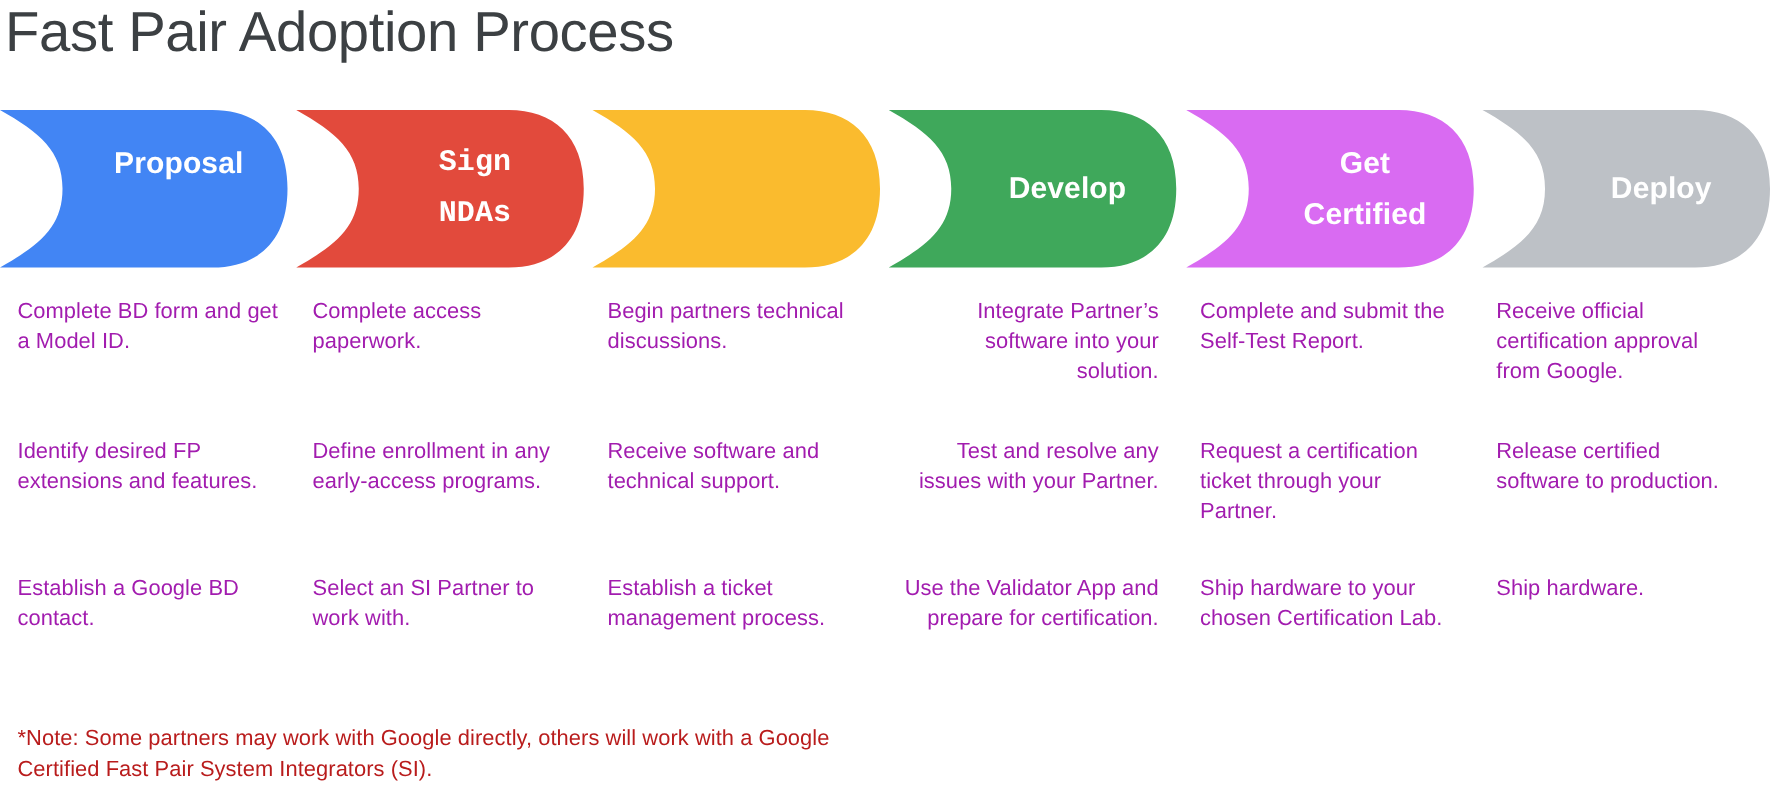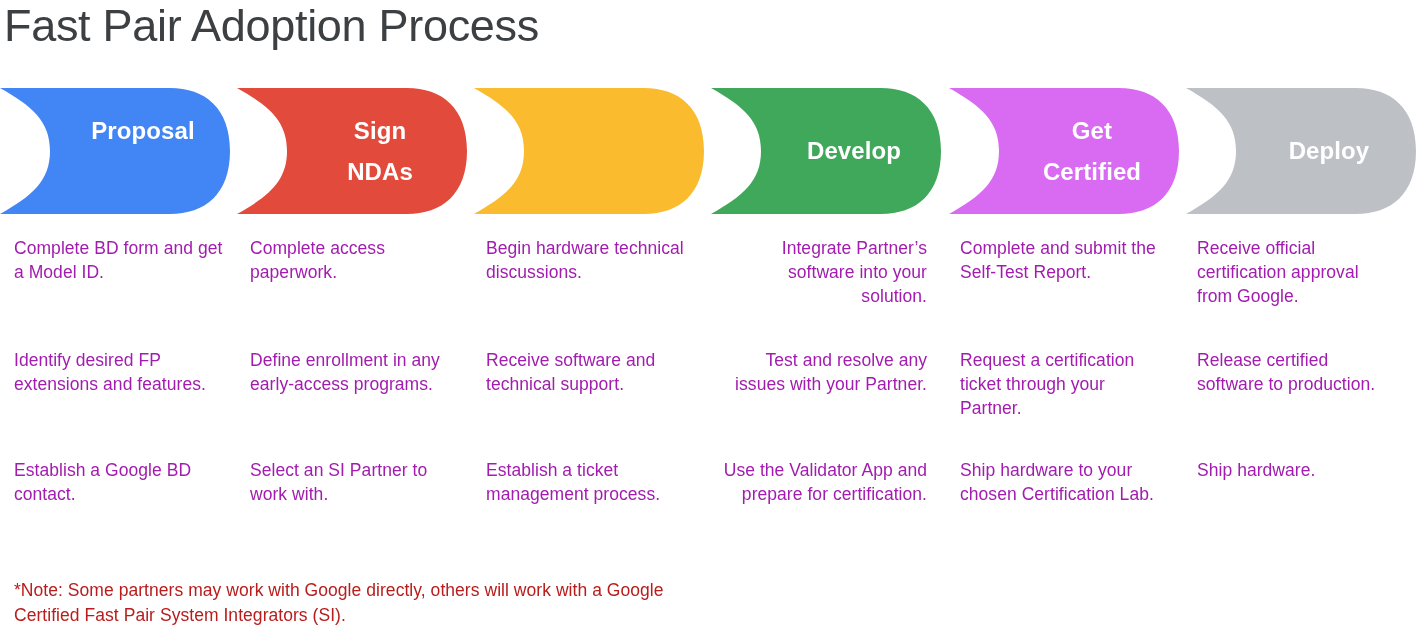--- a/index.html
+++ b/index.html
@@ -103,21 +103,21 @@
       <use href="#chv" x="474" y="0" fill="#fabb2e"></use>
       <use href="#chv" x="711" y="0" fill="#3fa85b"></use>
       <use href="#chv" x="949" y="0" fill="#d96bf2"></use>
       <use href="#chv" x="1186" y="0" fill="#bdc1c6"></use>
     </svg>
 
     <div class="chev-label" style="left:55px; top:24px; width:176px;">
       <span>Proposal</span>
     </div>
 
-    <div class="chev-label" style="left:292px; top:24px; width:176px;">
+    <div class="chev-label" style="left:292px; top:24px; width:176px;font-family:Liberation Mono, monospace;">
       <span>Sign</span>
       <span>NDAs</span>
     </div>
 
 
     <div class="chev-label" style="left:766px; top:44px; width:176px;">
       <span>Develop</span>
     </div>
 
     <div class="chev-label" style="left:1004px; top:24px; width:176px;">
@@ -128,21 +128,21 @@
     <div class="chev-label" style="left:1241px; top:44px; width:176px;">
       <span>Deploy</span>
     </div>
   </div>
 
   <div class="rows">
 
     <div class="row row-1">
       <div class="cell c0">Complete BD form and get a Model ID.</div>
       <div class="cell c1">Complete access paperwork.</div>
-      <div class="cell c2">Begin hardware technical discussions.</div>
+      <div class="cell c2">Begin partners technical discussions.</div>
       <div class="cell c3">Integrate Partner’s software into your solution.</div>
       <div class="cell c4">Complete and submit the Self-Test Report.</div>
       <div class="cell c5">Receive official certification approval from Google.</div>
     </div>
 
     <div class="row row-2">
       <div class="cell c0">Identify desired FP extensions and features.</div>
       <div class="cell c1">Define enrollment in any early-access programs.</div>
       <div class="cell c2">Receive software and technical support.</div>
       <div class="cell c3">Test and resolve any issues with your Partner.</div>

